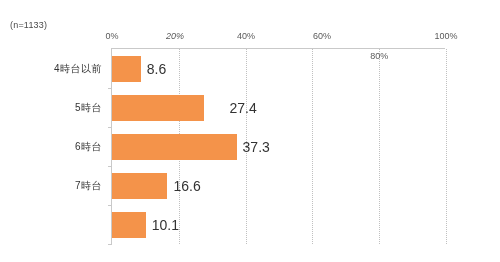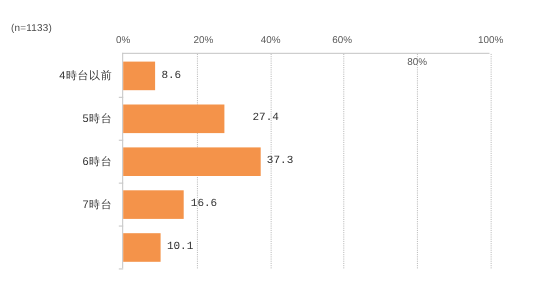--- a/index.html
+++ b/index.html
@@ -82,24 +82,23 @@
     top: 50%;
     transform: translateY(-50%);
     left: 0;
     height: 26px;
     background: #F4934A;
   }
   .bar-value {
     position: absolute;
     top: 50%;
     transform: translateY(-50%);
-    font-size: 10px;
+    font-size: 14px;
     color: #333333;
     white-space: nowrap;
-    font-family: Liberation Mono, monospace;
   }
 
   
   .ytick {
     position: absolute;
     left: -4px;
     width: 4px;
     height: 0;
     border-top: 1px solid #c9c9c9;
   }
@@ -115,23 +114,23 @@
 
     <div id="grid-layer">
         <div class="gridline" style="left: 66.8px;"></div>
         <div class="gridline" style="left: 133.6px;"></div>
         <div class="gridline" style="left: 200.4px;"></div>
         <div class="gridline" style="left: 267.2px;"></div>
         <div class="gridline" style="left: 334px;"></div>
       </div>
     <div id="xtick-layer">
         <div class="xtick" style="left: 0px; top: -18px;">0%</div>
-        <div class="xtick" style="left: 73px; top: -18px;">20%</div>
+        <div class="xtick" style="left: 63px; top: -18px; font-style: italic;">20%</div>
         <div class="xtick" style="left: 134px; top: -18px;">40%</div>
-        <div class="xtick" style="left: 199px; top: -18px;">60%</div>
+        <div class="xtick" style="left: 210px; top: -18px;">60%</div>
         <div class="xtick" style="left: 267.2px; top: -18px; margin-top: 20px;">80%</div>
         <div class="xtick" style="left: 334px; top: -18px;">100%</div>
       </div>
     <div id="rows-layer">
         <div class="row" style="top: 0px;">
           <div class="ytick" style="top: 39px;"></div>
           <div class="cat-label">4時台以前</div>
           <div class="bar" style="width: 28.724px; background: rgb(244, 147, 74);"></div>
           <div class="bar-value" style="left: 34.724px;">8.6</div>
         </div>

